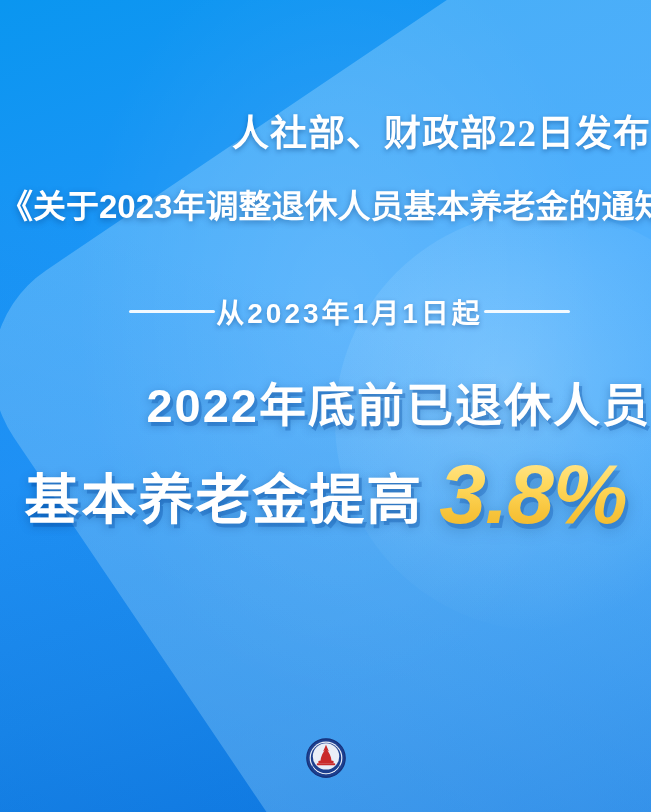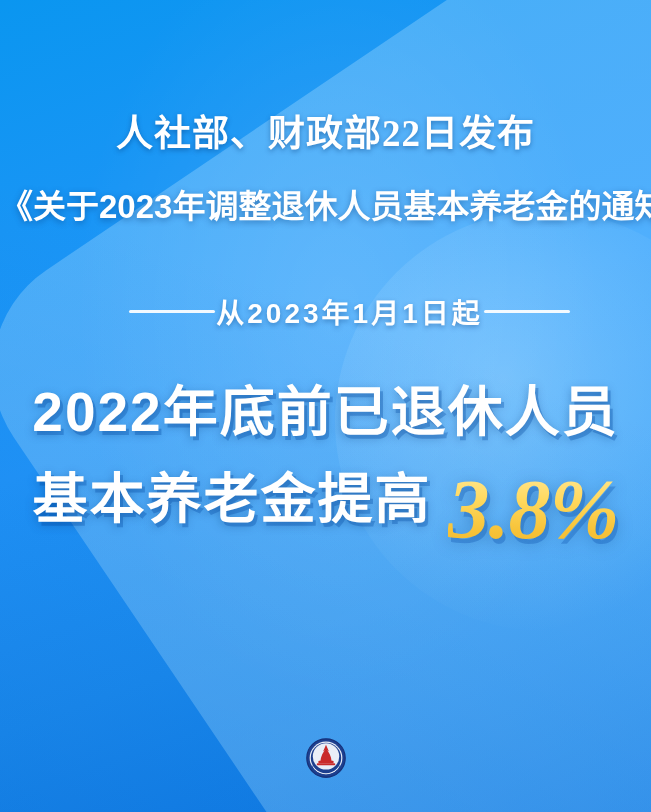--- a/index.html
+++ b/index.html
@@ -57,21 +57,21 @@
     position: relative;
     z-index: 5;
     width: 100%;
     height: 100%;
   }
 
   .line {
     position: absolute;
     left: 0;
     width: 100%;
-    text-align: center;
+    text-align: right;
     white-space: nowrap;
   }
 
   
   .headline-serif {
     top: 103px;
     font-family: "Liberation Serif", "DejaVu Serif", serif;
     font-weight: 700;
     font-size: 37px;
     letter-spacing: 1px;
@@ -110,21 +110,21 @@
     font-size: 28px;
     letter-spacing: 3px;
     color: #ffffff;
     text-shadow: 0 2px 5px rgba(0,48,110,0.38);
   }
 
   
   .big1 {
     top: 367px;
     font-weight: 700;
-    font-size: 55px;
+    font-size: 47px;
     letter-spacing: 2px;
     color: #ffffff;
     text-shadow: 3px 4px 0 rgba(0,70,160,0.30), 0 3px 10px rgba(0,45,110,0.35);
   }
 
   .big2 {
     top: 448px;
     display: flex;
     align-items: baseline;
     justify-content: center;
@@ -132,22 +132,22 @@
   }
   .big2 .txt {
     font-weight: 700;
     font-size: 55px;
     letter-spacing: 2px;
     color: #ffffff;
     text-shadow: 3px 4px 0 rgba(0,70,160,0.30), 0 3px 10px rgba(0,45,110,0.35);
   }
   .big2 .pct {
     position: relative;
-    top: 20px;
-    font-family: Liberation Serif, serif;
+    top: 4px;
+    font-family: Liberation Sans, sans-serif;
     font-weight: 700;
     font-style: italic;
     font-size: 84px;
     line-height: 1;
     letter-spacing: -1px;
     background: linear-gradient(180deg, #ffe89a 0%, #ffd95e 38%, #f7c43b 72%, #f0b62a 100%);
     -webkit-background-clip: text;
     background-clip: text;
     color: transparent;
     -webkit-text-fill-color: transparent;

